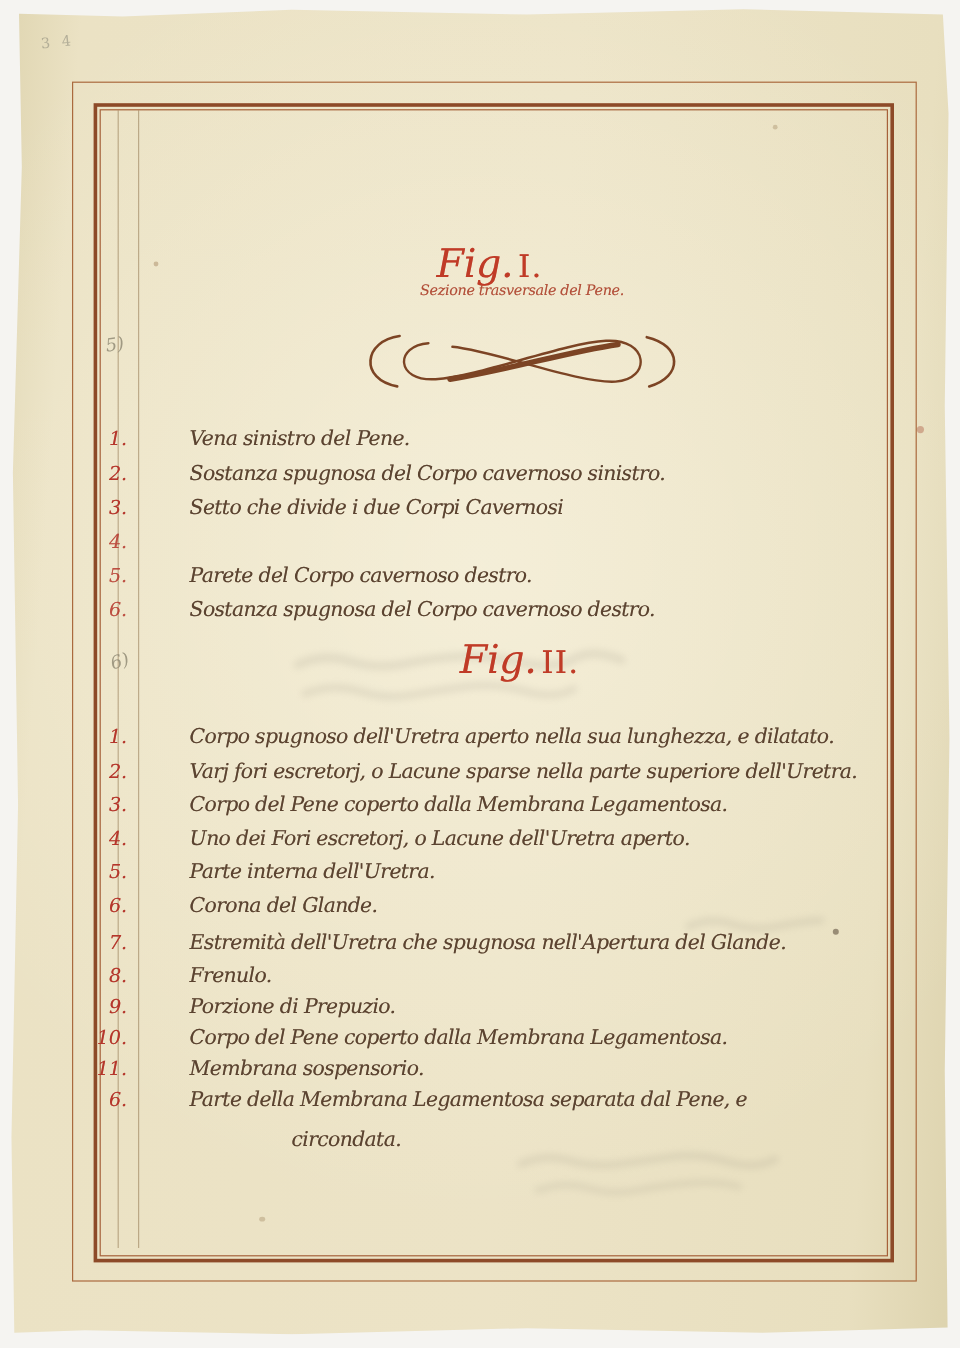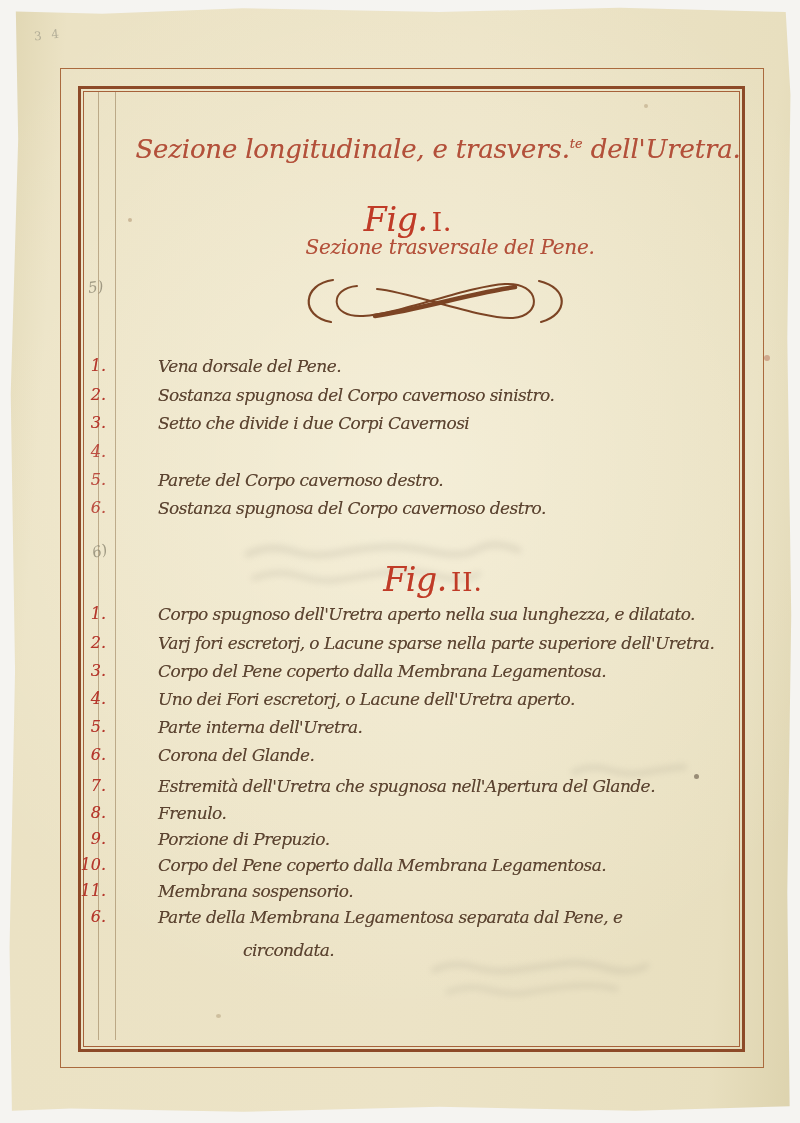--- a/index.html
+++ b/index.html
@@ -36,22 +36,22 @@
     text-shadow:0 0 .5px rgba(179,80,58,.55);white-space:nowrap;
   }
   .title-block sup{font-size:13px;letter-spacing:0;}
   .fig-heading{
     position:absolute;width:600px;text-align:center;color:#c03b27;
     text-shadow:0 0 .5px rgba(192,59,39,.5);white-space:nowrap;
   }
   .fig-heading .script{font-style:italic;font-size:33px;letter-spacing:-0.3px;}
   .fig-heading .numeral{font-style:normal;font-size:26px;letter-spacing:1px;margin-left:4px;}
   .subtitle{
-    position:absolute;left:142px;width:600px;top:229px;text-align:center;
-    color:#b3503a;font-style:italic;font-size:20px;letter-spacing:-0.3px;
+    position:absolute;left:127px;width:600px;top:229px;text-align:center;
+    color:#b3503a;font-style:italic;font-size:12px;letter-spacing:-0.3px;
     text-shadow:0 0 .5px rgba(179,80,58,.5);white-space:nowrap;
   }
   .flourish{position:absolute;left:283px;top:266px;}
   .row{position:absolute;left:0;right:0;height:28px;}
   .num{
     position:absolute;left:60px;width:38px;text-align:right;
     color:#b5362b;font-style:italic;font-size:16px;
     text-shadow:0 0 .4px rgba(181,54,43,.5);
   }
   .txt{
@@ -97,36 +97,35 @@
 
   <div class="spot" style="left:756px;top:349px;width:6px;height:6px;background:rgba(160,62,40,.35)"></div>
   <div class="spot" style="left:686px;top:768px;width:5px;height:5px;background:rgba(72,56,40,.5)"></div>
   <div class="spot" style="left:120px;top:212px;width:4px;height:4px;background:rgba(140,100,60,.35)"></div>
   <div class="spot" style="left:208px;top:1008px;width:5px;height:4px;background:rgba(140,110,70,.3)"></div>
   <div class="spot" style="left:636px;top:98px;width:4px;height:4px;background:rgba(140,110,70,.3)"></div>
 
   <div class="marginal" style="left:80px;top:272px;transform:rotate(-8deg)">5)</div>
   <div class="marginal" style="left:84px;top:536px;transform:rotate(-16deg)">6)</div>
 
-  <div class="title-block"><span>Sezione longitudinale, e trasvers.</span><sup>te</sup><span> dell'Uretra.</span></div>
 
   <div class="fig-heading" style="left:100px;top:194px"><span class="script">Fig.</span><span class="numeral">I.</span></div>
   <div class="subtitle">Sezione trasversale del Pene.</div>
 
   <svg class="flourish" width="286" height="58" viewBox="0 0 286 58">
     <path d="M42,8 C12,12 8,44 40,50" fill="none" stroke="#7c4424" stroke-width="2.2" stroke-linecap="round"></path>
     <path d="M66,14 C38,16 38,46 72,44 C108,42 178,14 214,12 C250,10 252,44 222,46 C192,48 120,20 86,17" fill="none" stroke="#7c4424" stroke-width="2" stroke-linecap="round"></path>
     <path d="M84,44 C130,37 182,21 224,15" fill="none" stroke="#7c4424" stroke-width="4.6" stroke-linecap="round"></path>
     <path d="M248,9 C278,16 278,42 250,50" fill="none" stroke="#7c4424" stroke-width="2.2" stroke-linecap="round"></path>
   </svg>
 
   <div>
     <div class="row" style="top:350px">
       <span class="num">1.</span>
-      <span class="txt">Vena dorsale del Pene.</span>
+      <span class="txt">Vena sinistro del Pene.</span>
     </div>
     <div class="row" style="top:379px">
       <span class="num">2.</span>
       <span class="txt">Sostanza spugnosa del Corpo cavernoso sinistro.</span>
     </div>
     <div class="row" style="top:407px">
       <span class="num">3.</span>
       <span class="txt">Setto che divide i due Corpi Cavernosi</span>
     </div>
     <div class="row" style="top:436px">
@@ -135,21 +134,21 @@
     <div class="row" style="top:464px">
       <span class="num" style="opacity:.85">5.</span>
       <span class="txt">Parete del Corpo cavernoso destro.</span>
     </div>
     <div class="row" style="top:492px">
       <span class="num" style="opacity:.85">6.</span>
       <span class="txt">Sostanza spugnosa del Corpo cavernoso destro.</span>
     </div>
   </div>
 
-  <div class="fig-heading" style="left:125px;top:554px"><span class="script">Fig.</span><span class="numeral">II.</span></div>
+  <div class="fig-heading" style="left:125px;top:524px"><span class="script">Fig.</span><span class="numeral">II.</span></div>
 
   <div>
     <div class="row" style="top:598px">
       <span class="num">1.</span>
       <span class="txt">Corpo spugnoso dell'Uretra aperto nella sua lunghezza, e dilatato.</span>
     </div>
     <div class="row" style="top:627px">
       <span class="num">2.</span>
       <span class="txt">Varj fori escretorj, o Lacune sparse nella parte superiore dell'Uretra.</span>
     </div>

